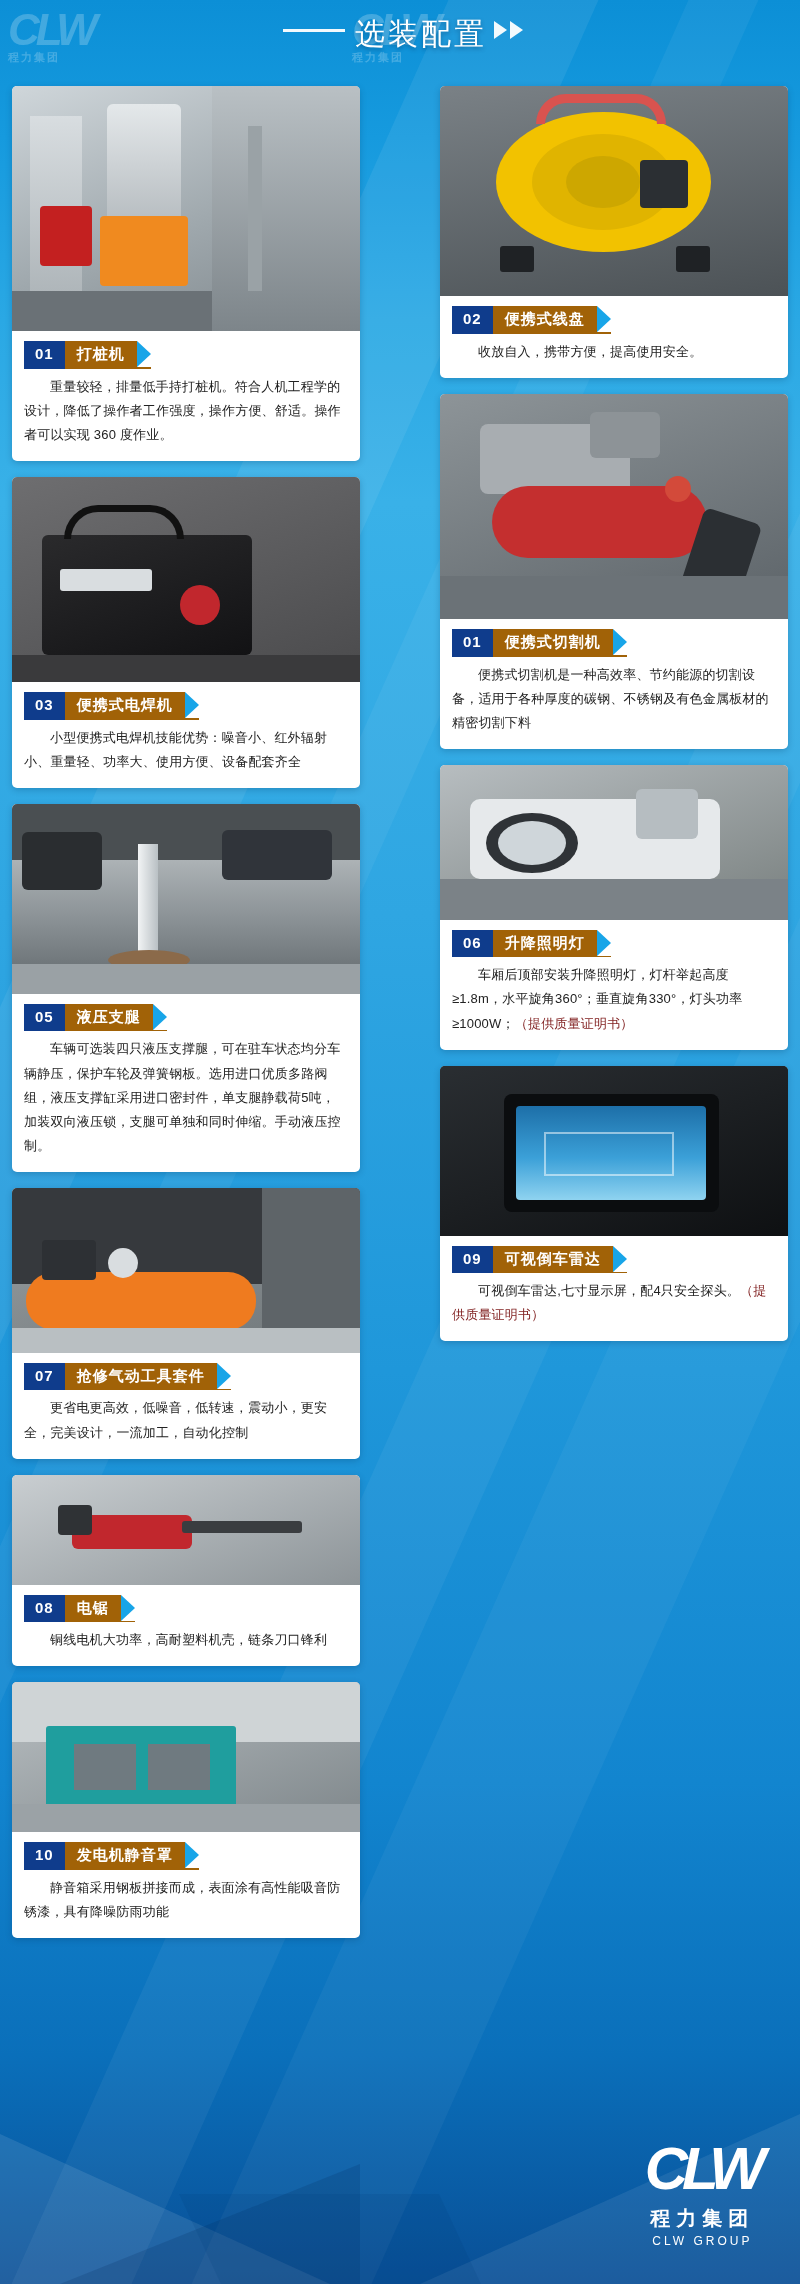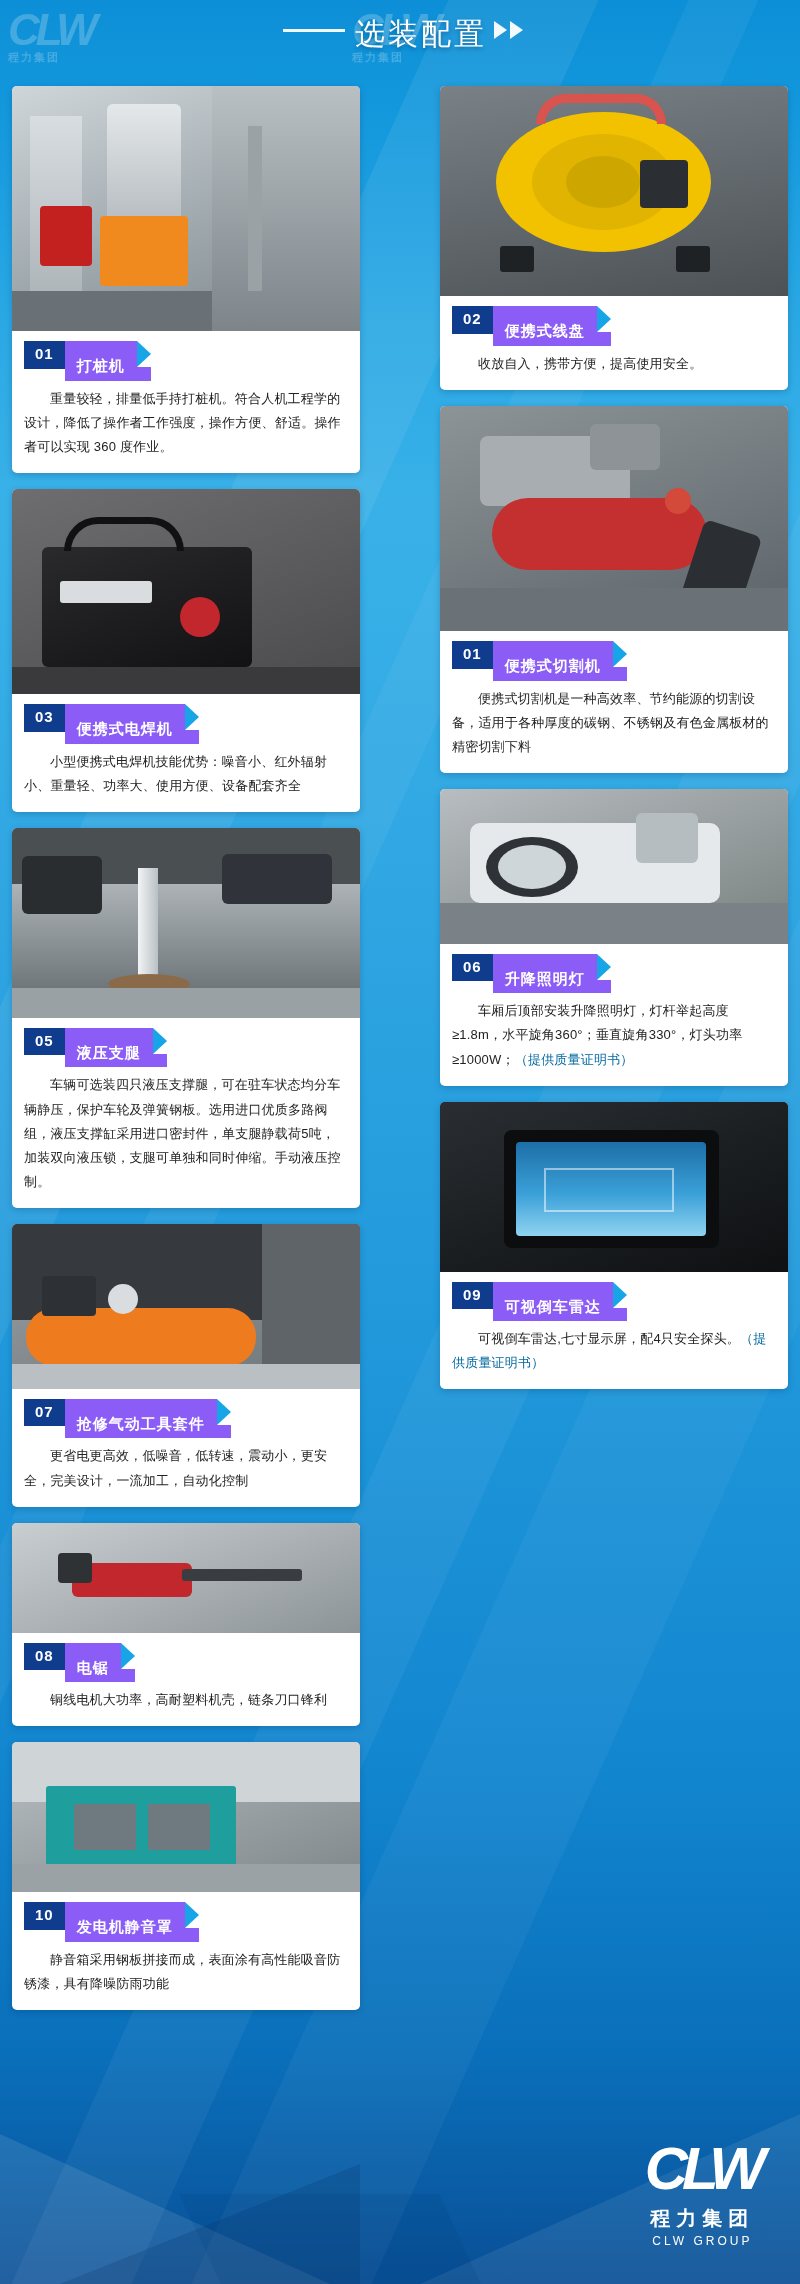--- a/index.html
+++ b/index.html
@@ -124,46 +124,46 @@
     background: #0f3c8c;
     color: #ffffff;
     font-size: 15px;
     font-weight: bold;
     padding: 4px 11px 5px 11px;
     line-height: 1.25;
     letter-spacing: 1px;
   }
   .label {
     position: relative;
-    background: #8b5cf6;
+    background: #a16207;
     color: #ffffff;
     font-size: 15px;
     font-weight: bold;
-    padding: 16px 26px 5px 12px;
+    padding: 4px 26px 5px 12px;
     line-height: 1.25;
     letter-spacing: 1px;
     white-space: nowrap;
   }
   .label::after {
     content: "";
     position: absolute;
     right: 0; top: 0;
     width: 0; height: 0;
     border-top: 13px solid #ffffff;
     border-bottom: 13px solid #ffffff;
     border-left: 14px solid #18a5e8;
   }
   .desc {
     font-size: 13px;
     color: #222222;
     line-height: 1.85;
     text-indent: 2em;
     letter-spacing: 0.2px;
   }
-  .desc .red { color: #0369a1; }
+  .desc .red { color: #7f1d1d; }
 
   
   .footer {
     position: absolute;
     left: 0; bottom: 0; width: 800px; height: 210px;
     overflow: hidden;
   }
   .fpoly { position: absolute; }
   .f1 { left: 0; bottom: 0; width: 0; height: 0; border-left: 330px solid rgba(255,255,255,0.10); border-top: 150px solid transparent; }
   .f2 { left: 60px; bottom: 0; width: 0; height: 0; border-right: 300px solid rgba(0,40,90,0.18); border-top: 120px solid transparent; }

